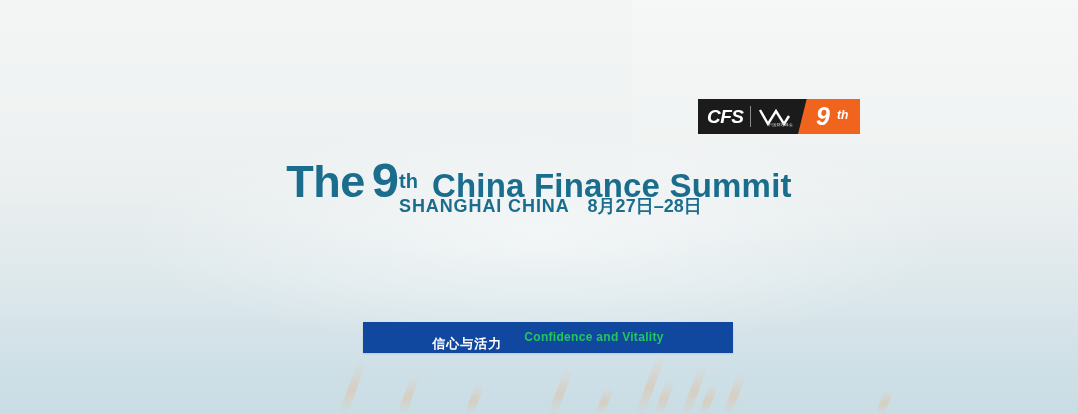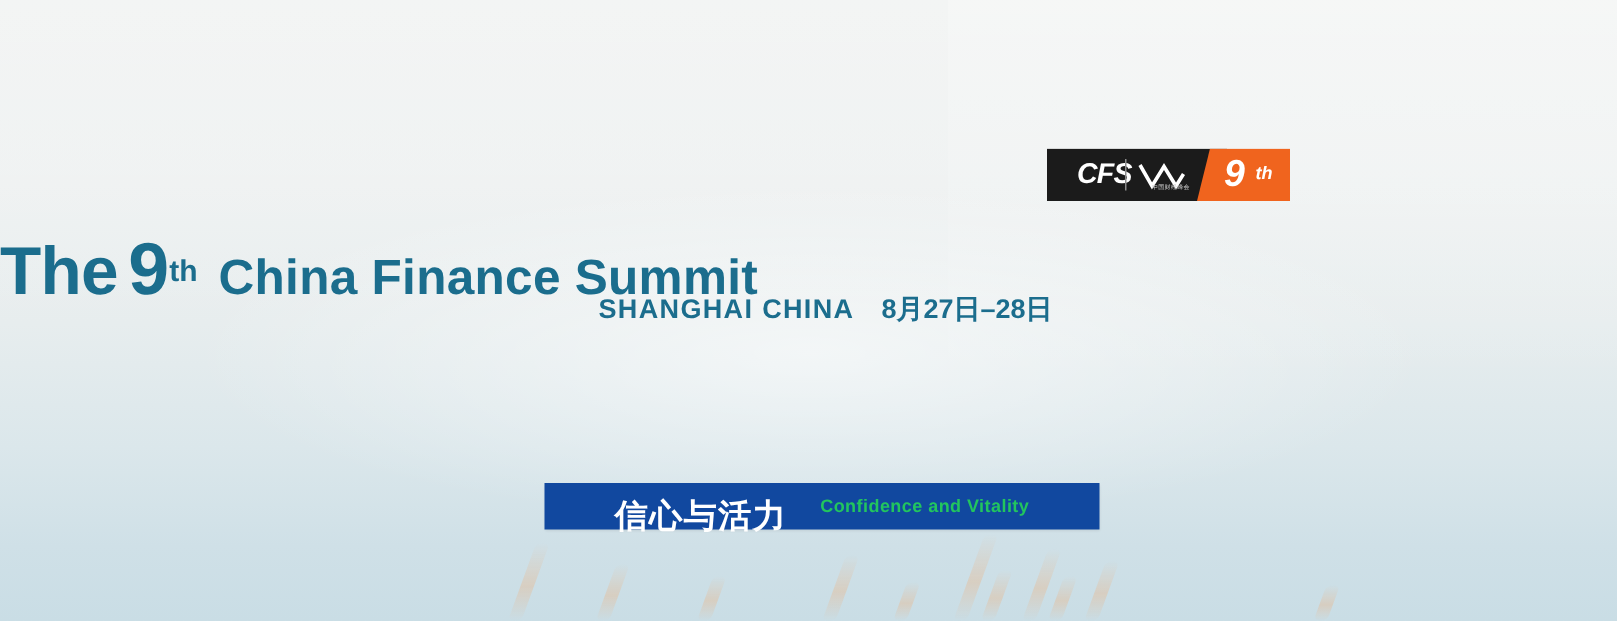--- a/index.html
+++ b/index.html
@@ -86,21 +86,21 @@
   }
   .badge-orange {
     position: absolute;
     left: 100px; top: 0;
     width: 62px; height: 35px;
     background: #f0641e;
     clip-path: polygon(14% 0, 100% 0, 100% 100%, 0 100%);
   }
   .badge-cfs {
     position: absolute;
-    left: 20px; top: 7px;
+    left: 9px; top: 7px;
     font-size: 19px;
     font-weight: bold;
     font-style: italic;
     letter-spacing: -0.5px;
     color: #ffffff;
     line-height: 21px;
   }
   .badge-sep {
     position: absolute;
     left: 52px; top: 7px;
@@ -139,20 +139,21 @@
     color: #ffffff;
     line-height: 13px;
   }
 
   
   .title-en {
     position: absolute;
     left: 0;
     top: 152px;
     width: 1078px;
+    text-align: center;
     color: #1b6d8d;
     white-space: nowrap;
   }
   .title-the {
     font-size: 45px;
     font-weight: bold;
     letter-spacing: -0.5px;
     vertical-align: baseline;
   }
   .title-num {
@@ -216,21 +217,21 @@
     top: 322px;
     width: 370px;
     height: 31px;
     background: #11489f;
     display: flex;
     align-items: center;
     justify-content: center;
     box-shadow: 0 1px 2px rgba(0,0,0,0.10);
   }
   .ribbon-cn {
-    font-size: 22px;
+    font-size: 13px;
     font-weight: bold;
     color: #ffffff;
     letter-spacing: 1px;
     line-height: 21px;
     margin-top: 12px;
   }
   .ribbon-en {
     font-size: 12px;
     font-weight: bold;
     color: #22c55e;

